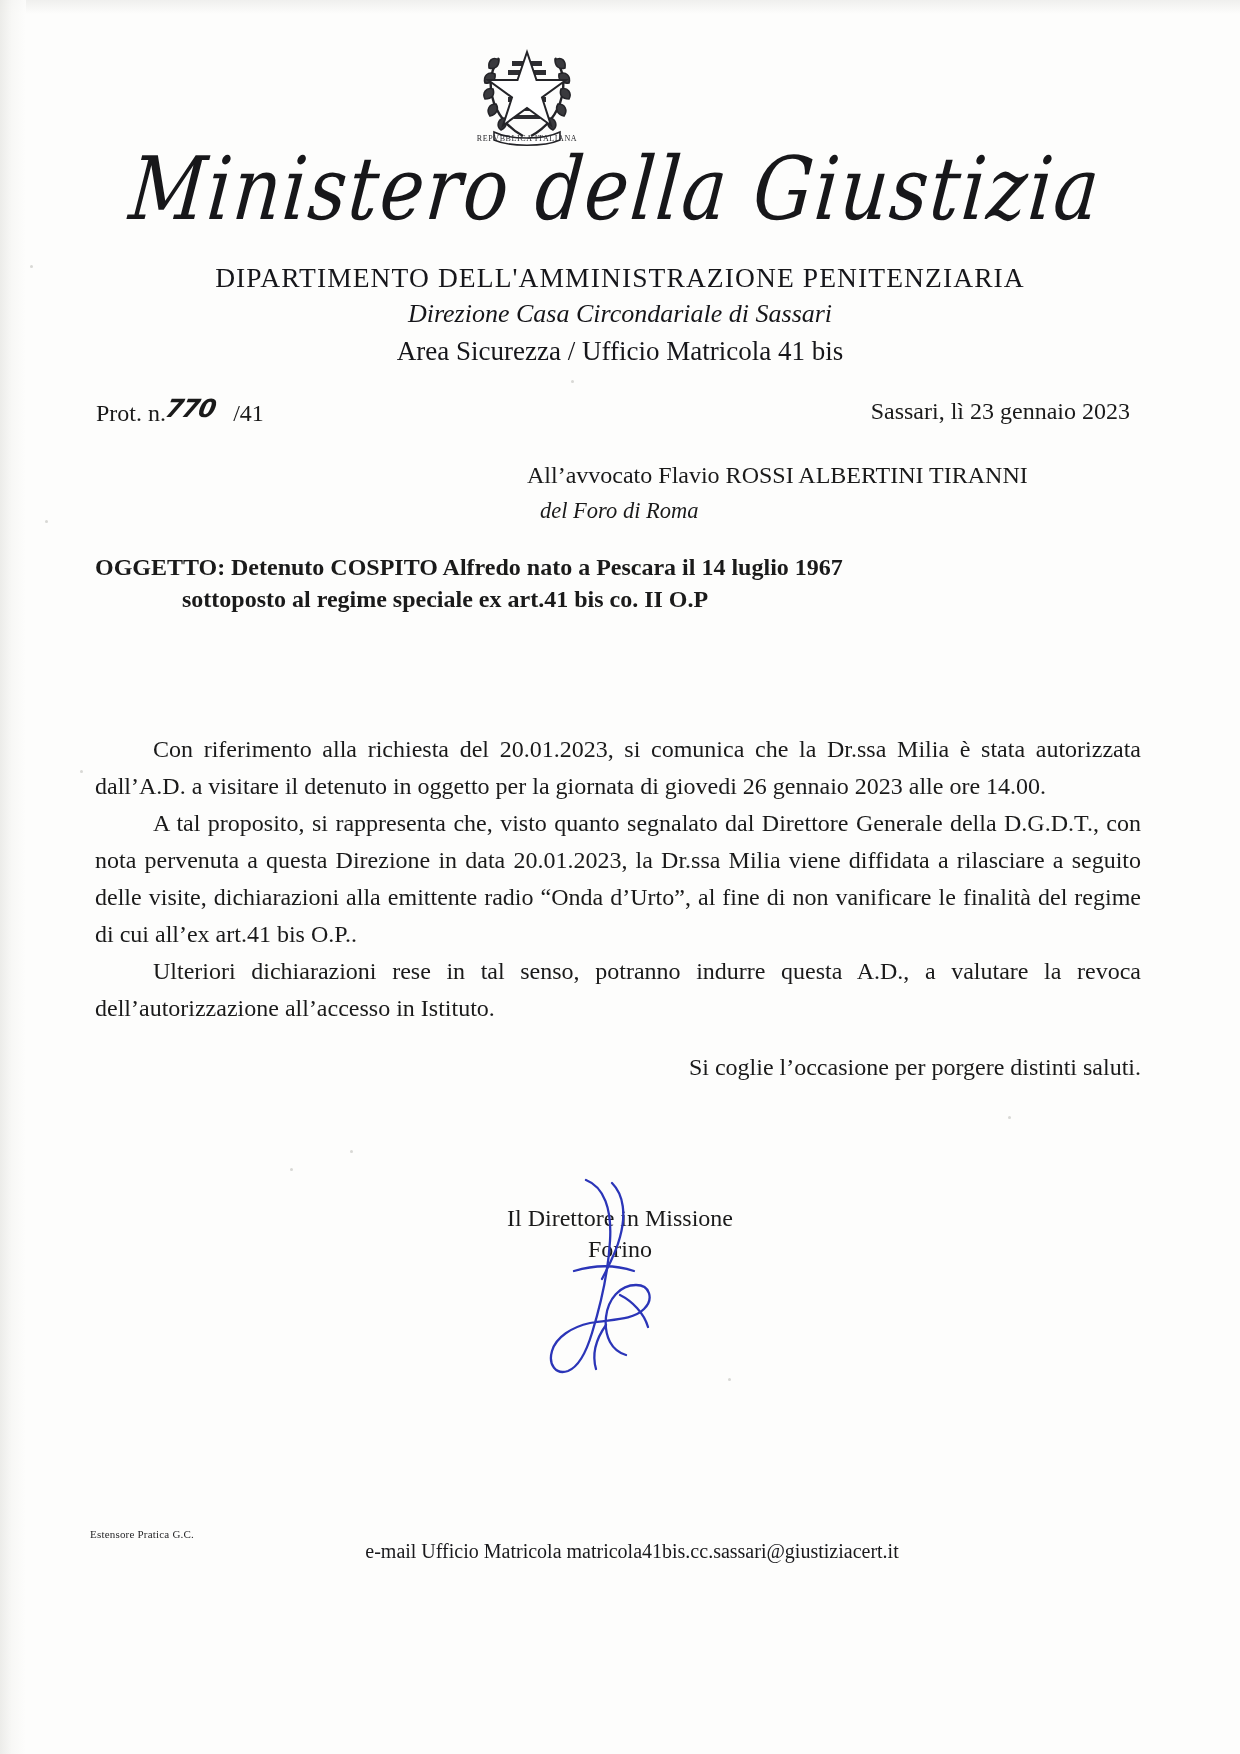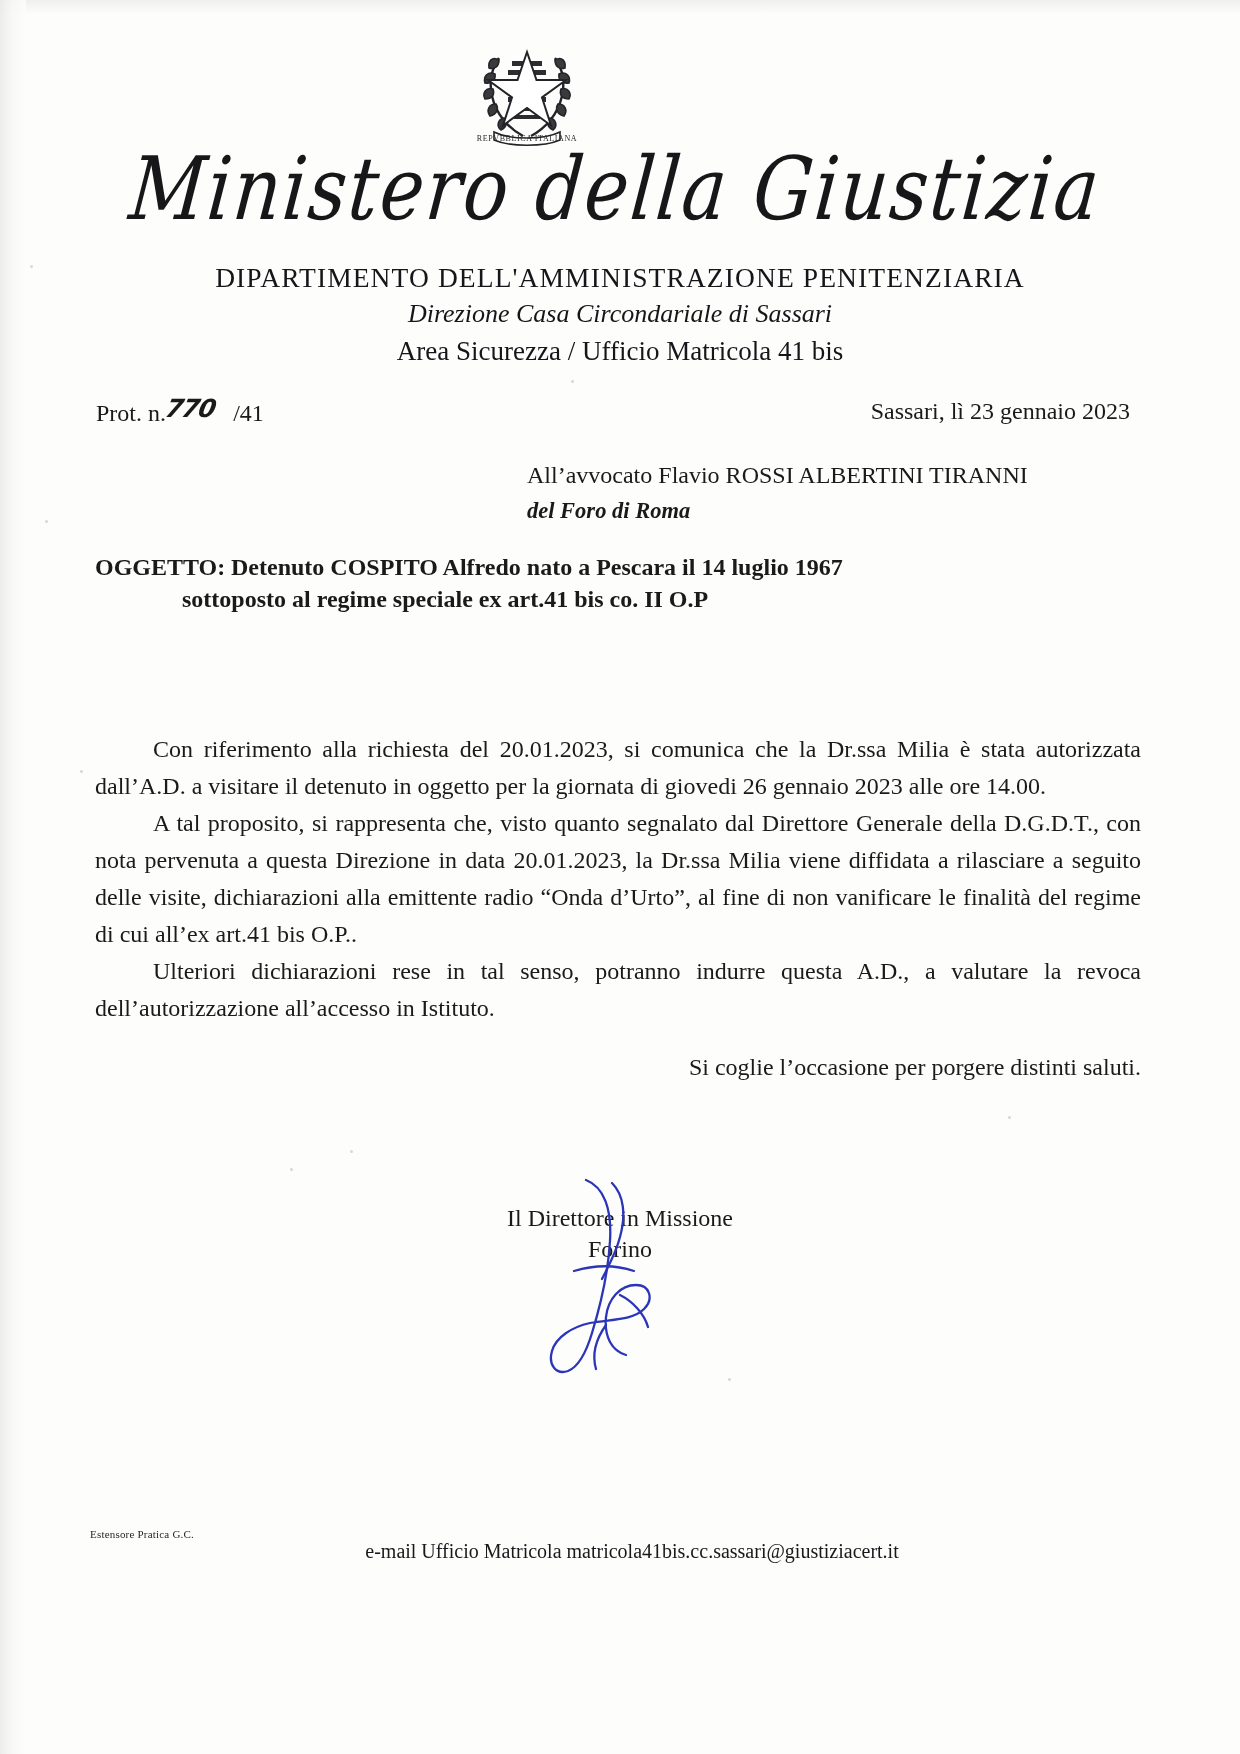--- a/index.html
+++ b/index.html
@@ -134,24 +134,25 @@
   
   .addressee {
     position: absolute;
     left: 527px;
     top: 458px;
     font-size: 24px;
     line-height: 34px;
   }
   .addressee .foro {
     font-style: italic;
-    font-weight: 700;
+    font-weight: 400;
     font-size: 22.5px;
     display: block;
     margin-top: 2px;
+    margin-left: 13px;
   }
 
   
   .oggetto {
     position: absolute;
     left: 95px;
     top: 551px;
     width: 1000px;
     font-size: 24px;
     line-height: 32px;

